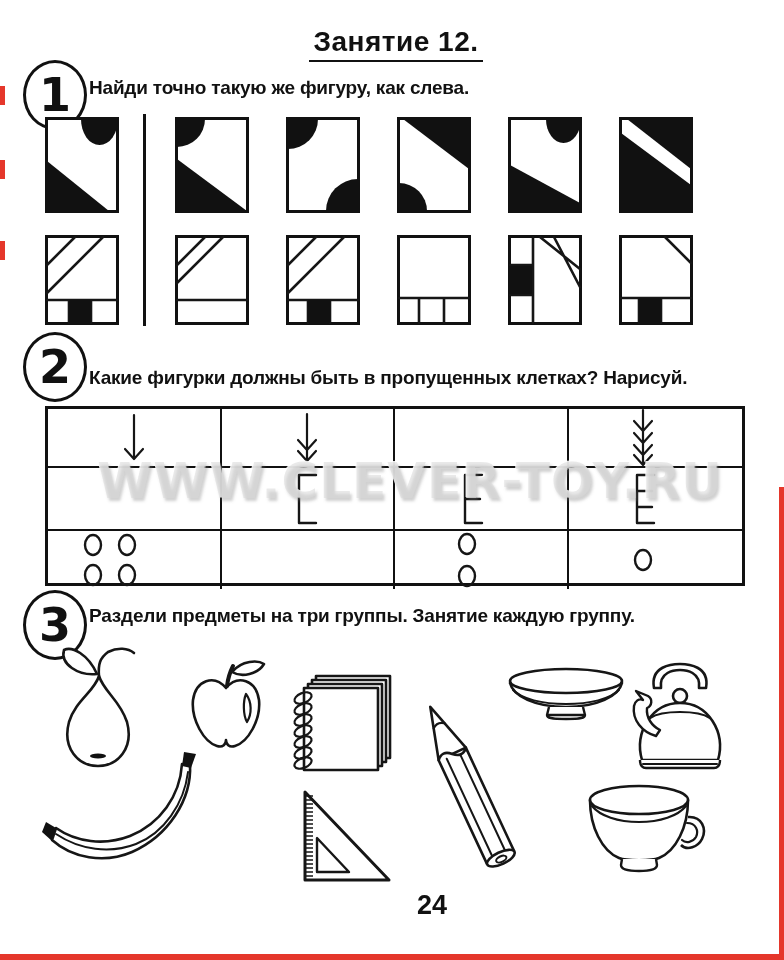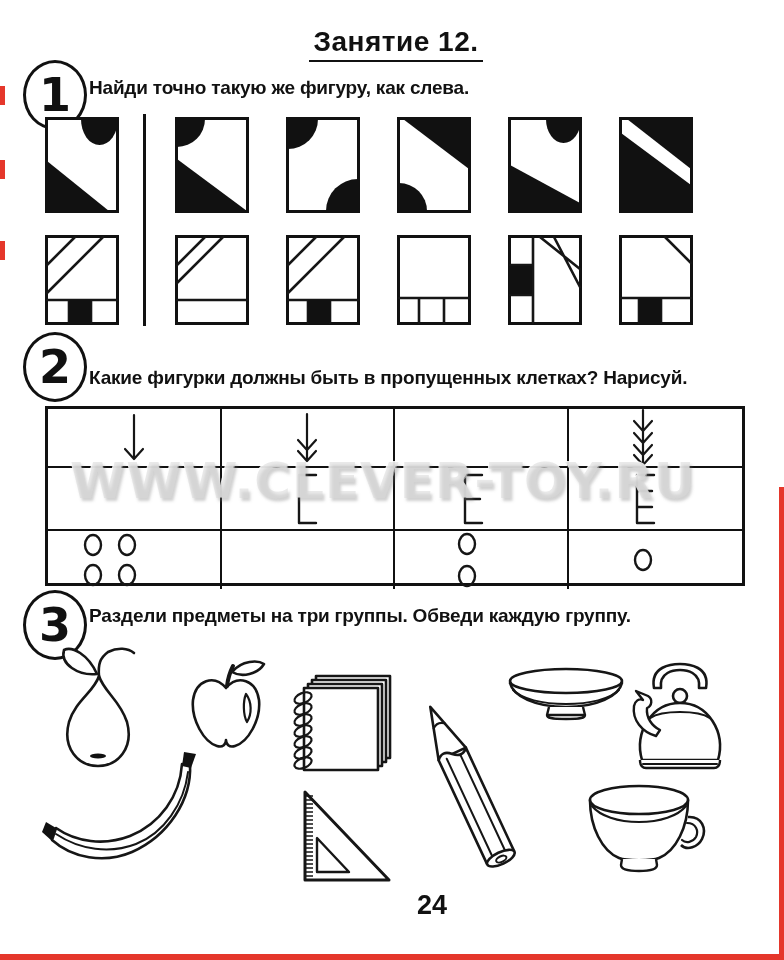--- a/index.html
+++ b/index.html
@@ -35,21 +35,21 @@
     border:3px solid #111;box-sizing:border-box;background:#fff;
   }
   .t2-cell{
     border-right:2.5px solid #111;border-bottom:2.5px solid #111;
     display:flex;align-items:center;justify-content:center;overflow:visible;
   }
   .t2-cell.lastcol{border-right:none;}
   .t2-cell.lastrow{border-bottom:none;}
   
   .watermark{
-    position:absolute;left:70px;top:452px;width:680px;text-align:left;
+    position:absolute;left:70px;top:452px;width:680px;text-align:center;
     font-family:"DejaVu Sans",sans-serif;font-weight:800;font-size:50px;letter-spacing:1px;
     color:rgba(216,216,216,0.55);
     text-shadow:2px 3px 3px rgba(120,120,120,0.35),-1px -1px 0 rgba(255,255,255,0.9);
     pointer-events:none;white-space:nowrap;
   }
   
   .page-number{
     position:absolute;top:890px;left:0;width:100%;text-align:center;
     font-size:27px;font-weight:600;margin-left:40px;
   }
@@ -223,21 +223,21 @@
       <ellipse class="ln" style="stroke-width:2.4" cx="15" cy="15" rx="8" ry="10"></ellipse>
     </svg>
   </div>
 </div>
 
 <div class="watermark">WWW.CLEVER-TOY.RU</div>
 
 <div class="task-badge" style="top:590px;">
     <span>3</span>
   </div>
-<div class="task-text" style="top:604px;width:680px;">Раздели предметы на три группы. Обведи каждую группу.</div>
+<div class="task-text" style="top:604px;width:680px;">Раздели предметы на три группы. Занятие каждую группу.</div>
 
 <div class="fig" style="left:52px;top:642px;">
   <svg width="92" height="132">
     <path class="fillw" d="M47 34 C42 50 24 58 17 80 C10 106 26 124 46 124 C66 124 82 106 75 80 C68 58 52 50 47 34 Z"></path>
     <path class="ln" d="M47 34 C46 22 48 16 56 10 M56 10 C66 5 76 6 82 11"></path>
     <path class="fillw" d="M45 32 C36 12 20 4 12 8 C8 22 26 34 45 32 Z"></path>
     <ellipse class="blk" cx="46" cy="114" rx="8" ry="2.5"></ellipse>
   </svg>
 </div>
 <div class="fig" style="left:186px;top:658px;">

